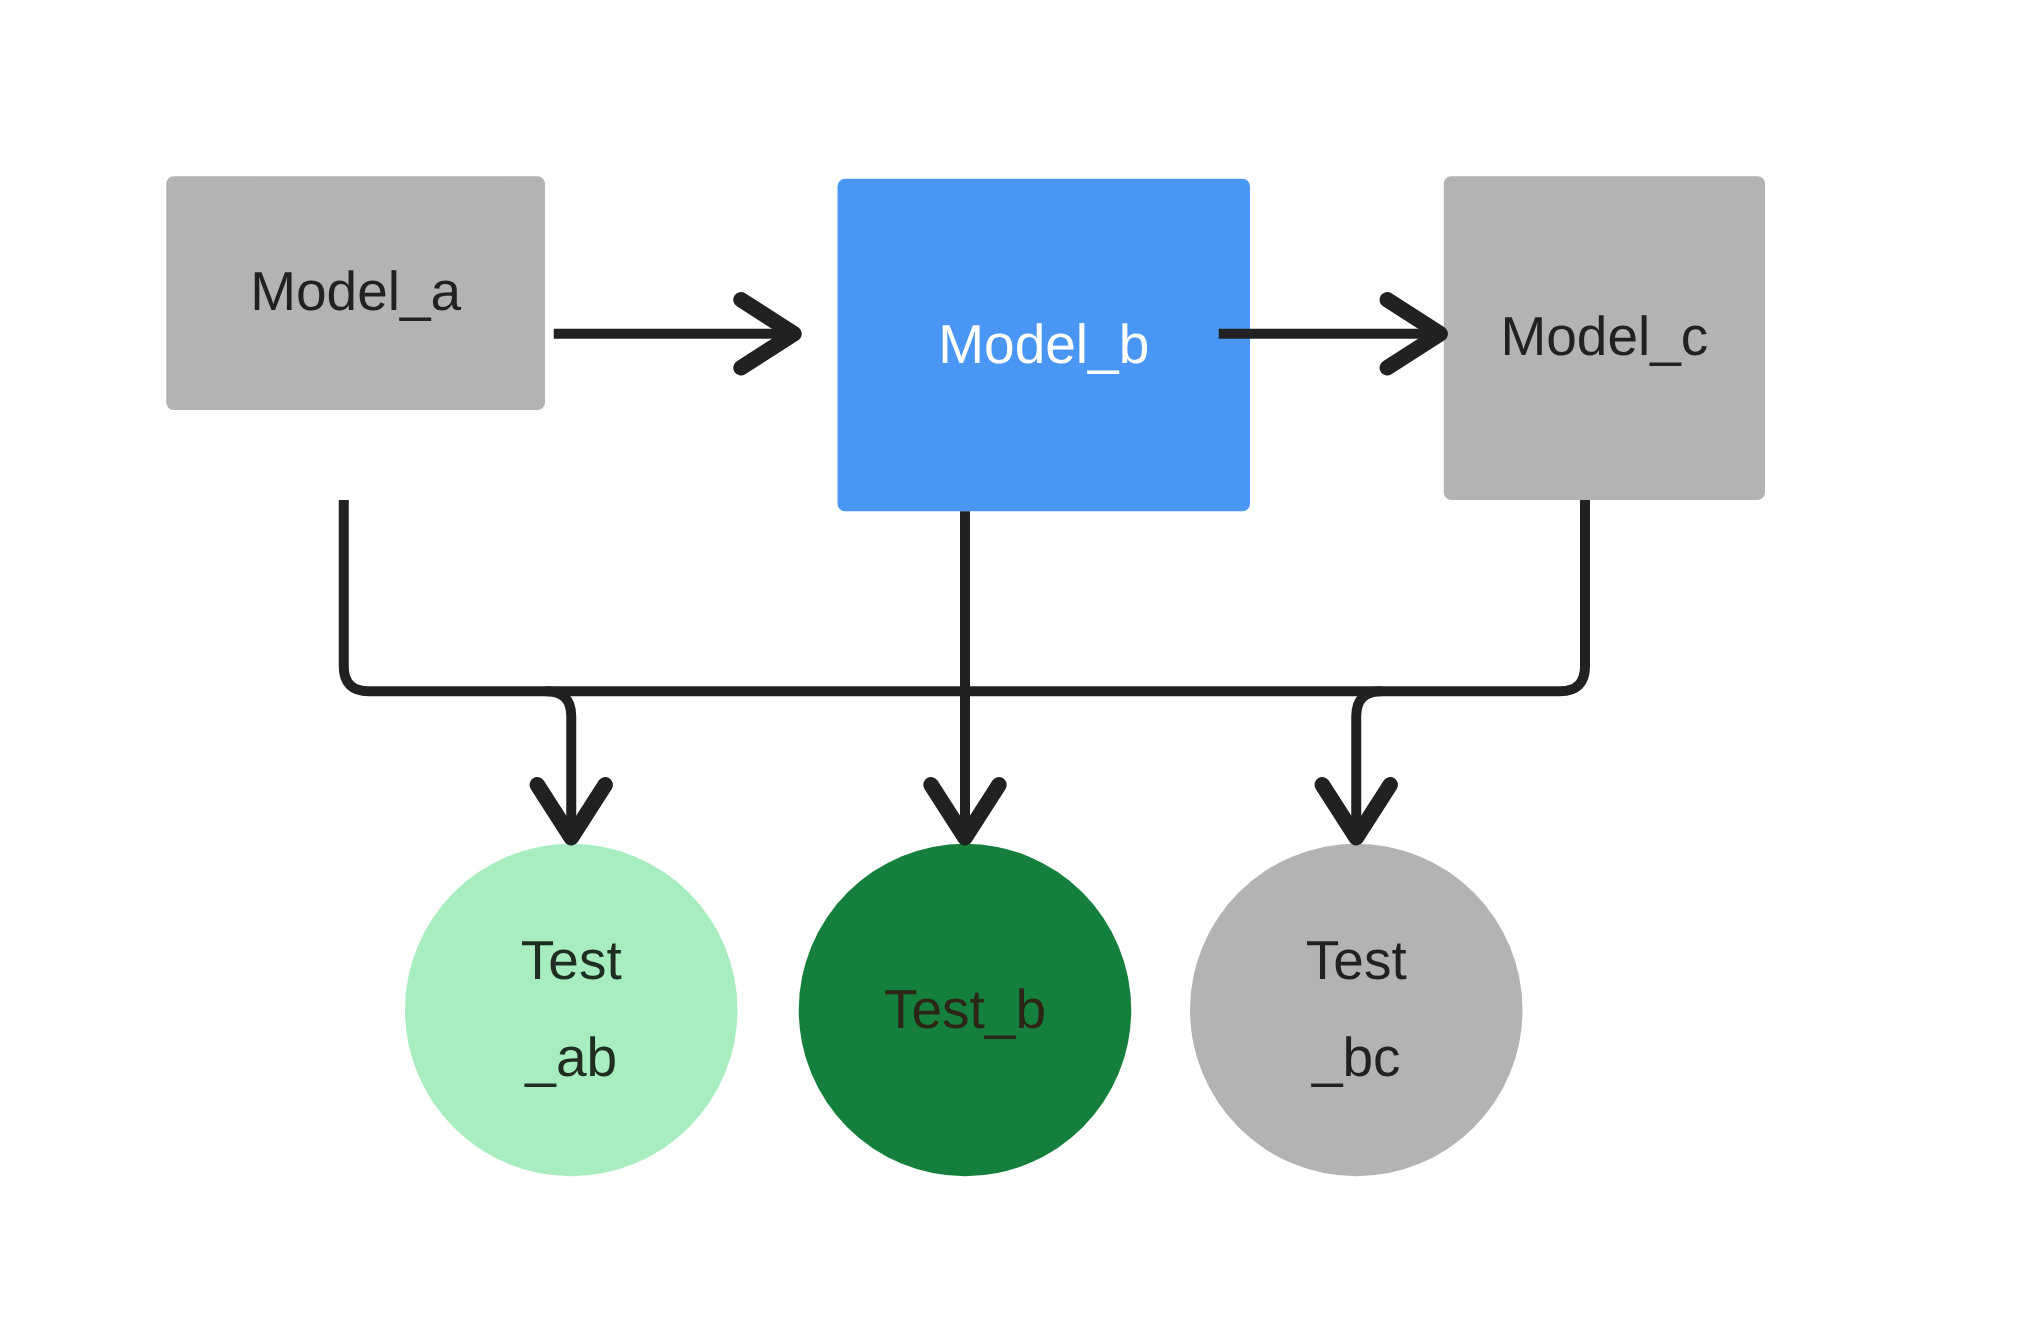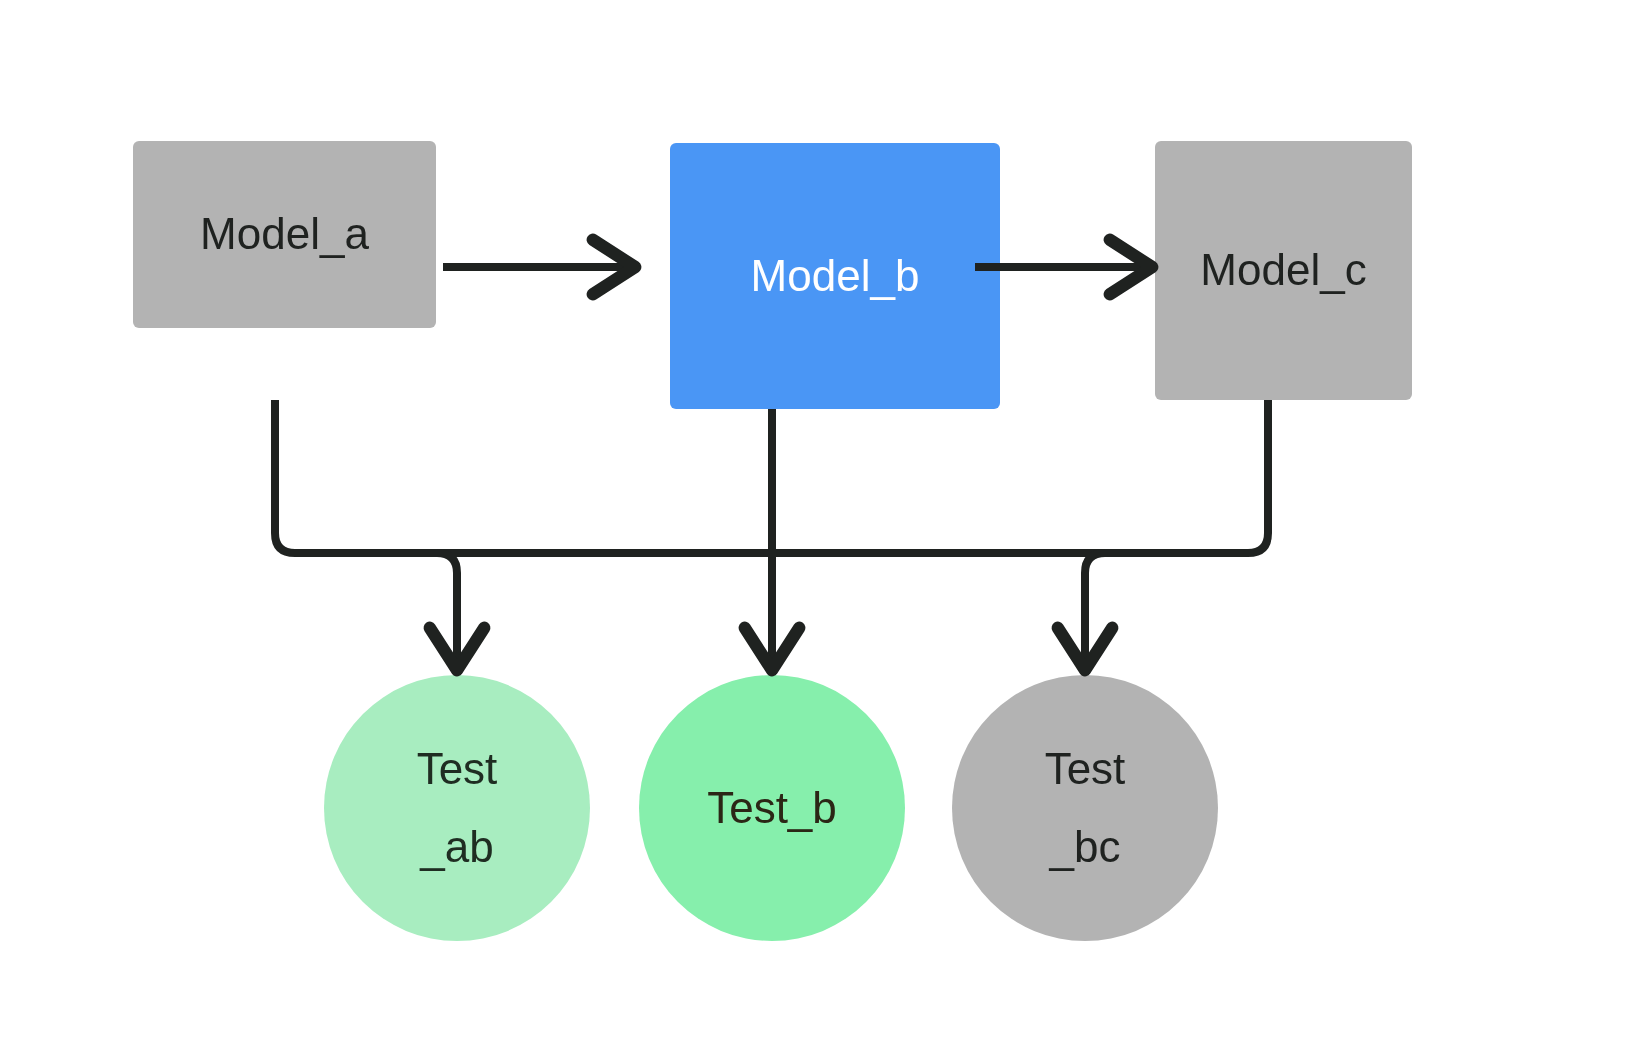--- a/index.html
+++ b/index.html
@@ -81,21 +81,21 @@
 
   <div class="node-box" id="node-model-c" style="left:1155px; top:141px; width:257px; height:259px; background:#b3b3b3; color:#1f2220;">
     <span>Model_c</span>
   </div>
 
   <div class="node-circle" id="node-test-ab" style="left:324px; top:675px; width:266px; height:266px; background:#a8edc0; color:#1f2d22;">
     <span class="line">Test</span>
     <span class="line">_ab</span>
   </div>
 
-  <div class="node-circle" id="node-test-b" style="left:639px; top:675px; width:266px; height:266px; background:#86efac; color:#2b2616;">
+  <div class="node-circle" id="node-test-b" style="left:639px; top:675px; width:266px; height:266px; background:#15803d; color:#2b2616;">
     <span class="line">Test_b</span>
   </div>
 
   <div class="node-circle" id="node-test-bc" style="left:952px; top:675px; width:266px; height:266px; background:#b3b3b3; color:#1f2220;">
     <span class="line">Test</span>
     <span class="line">_bc</span>
   </div>
 
   <svg id="wires" viewBox="0 0 1630 1060">
     <defs>

